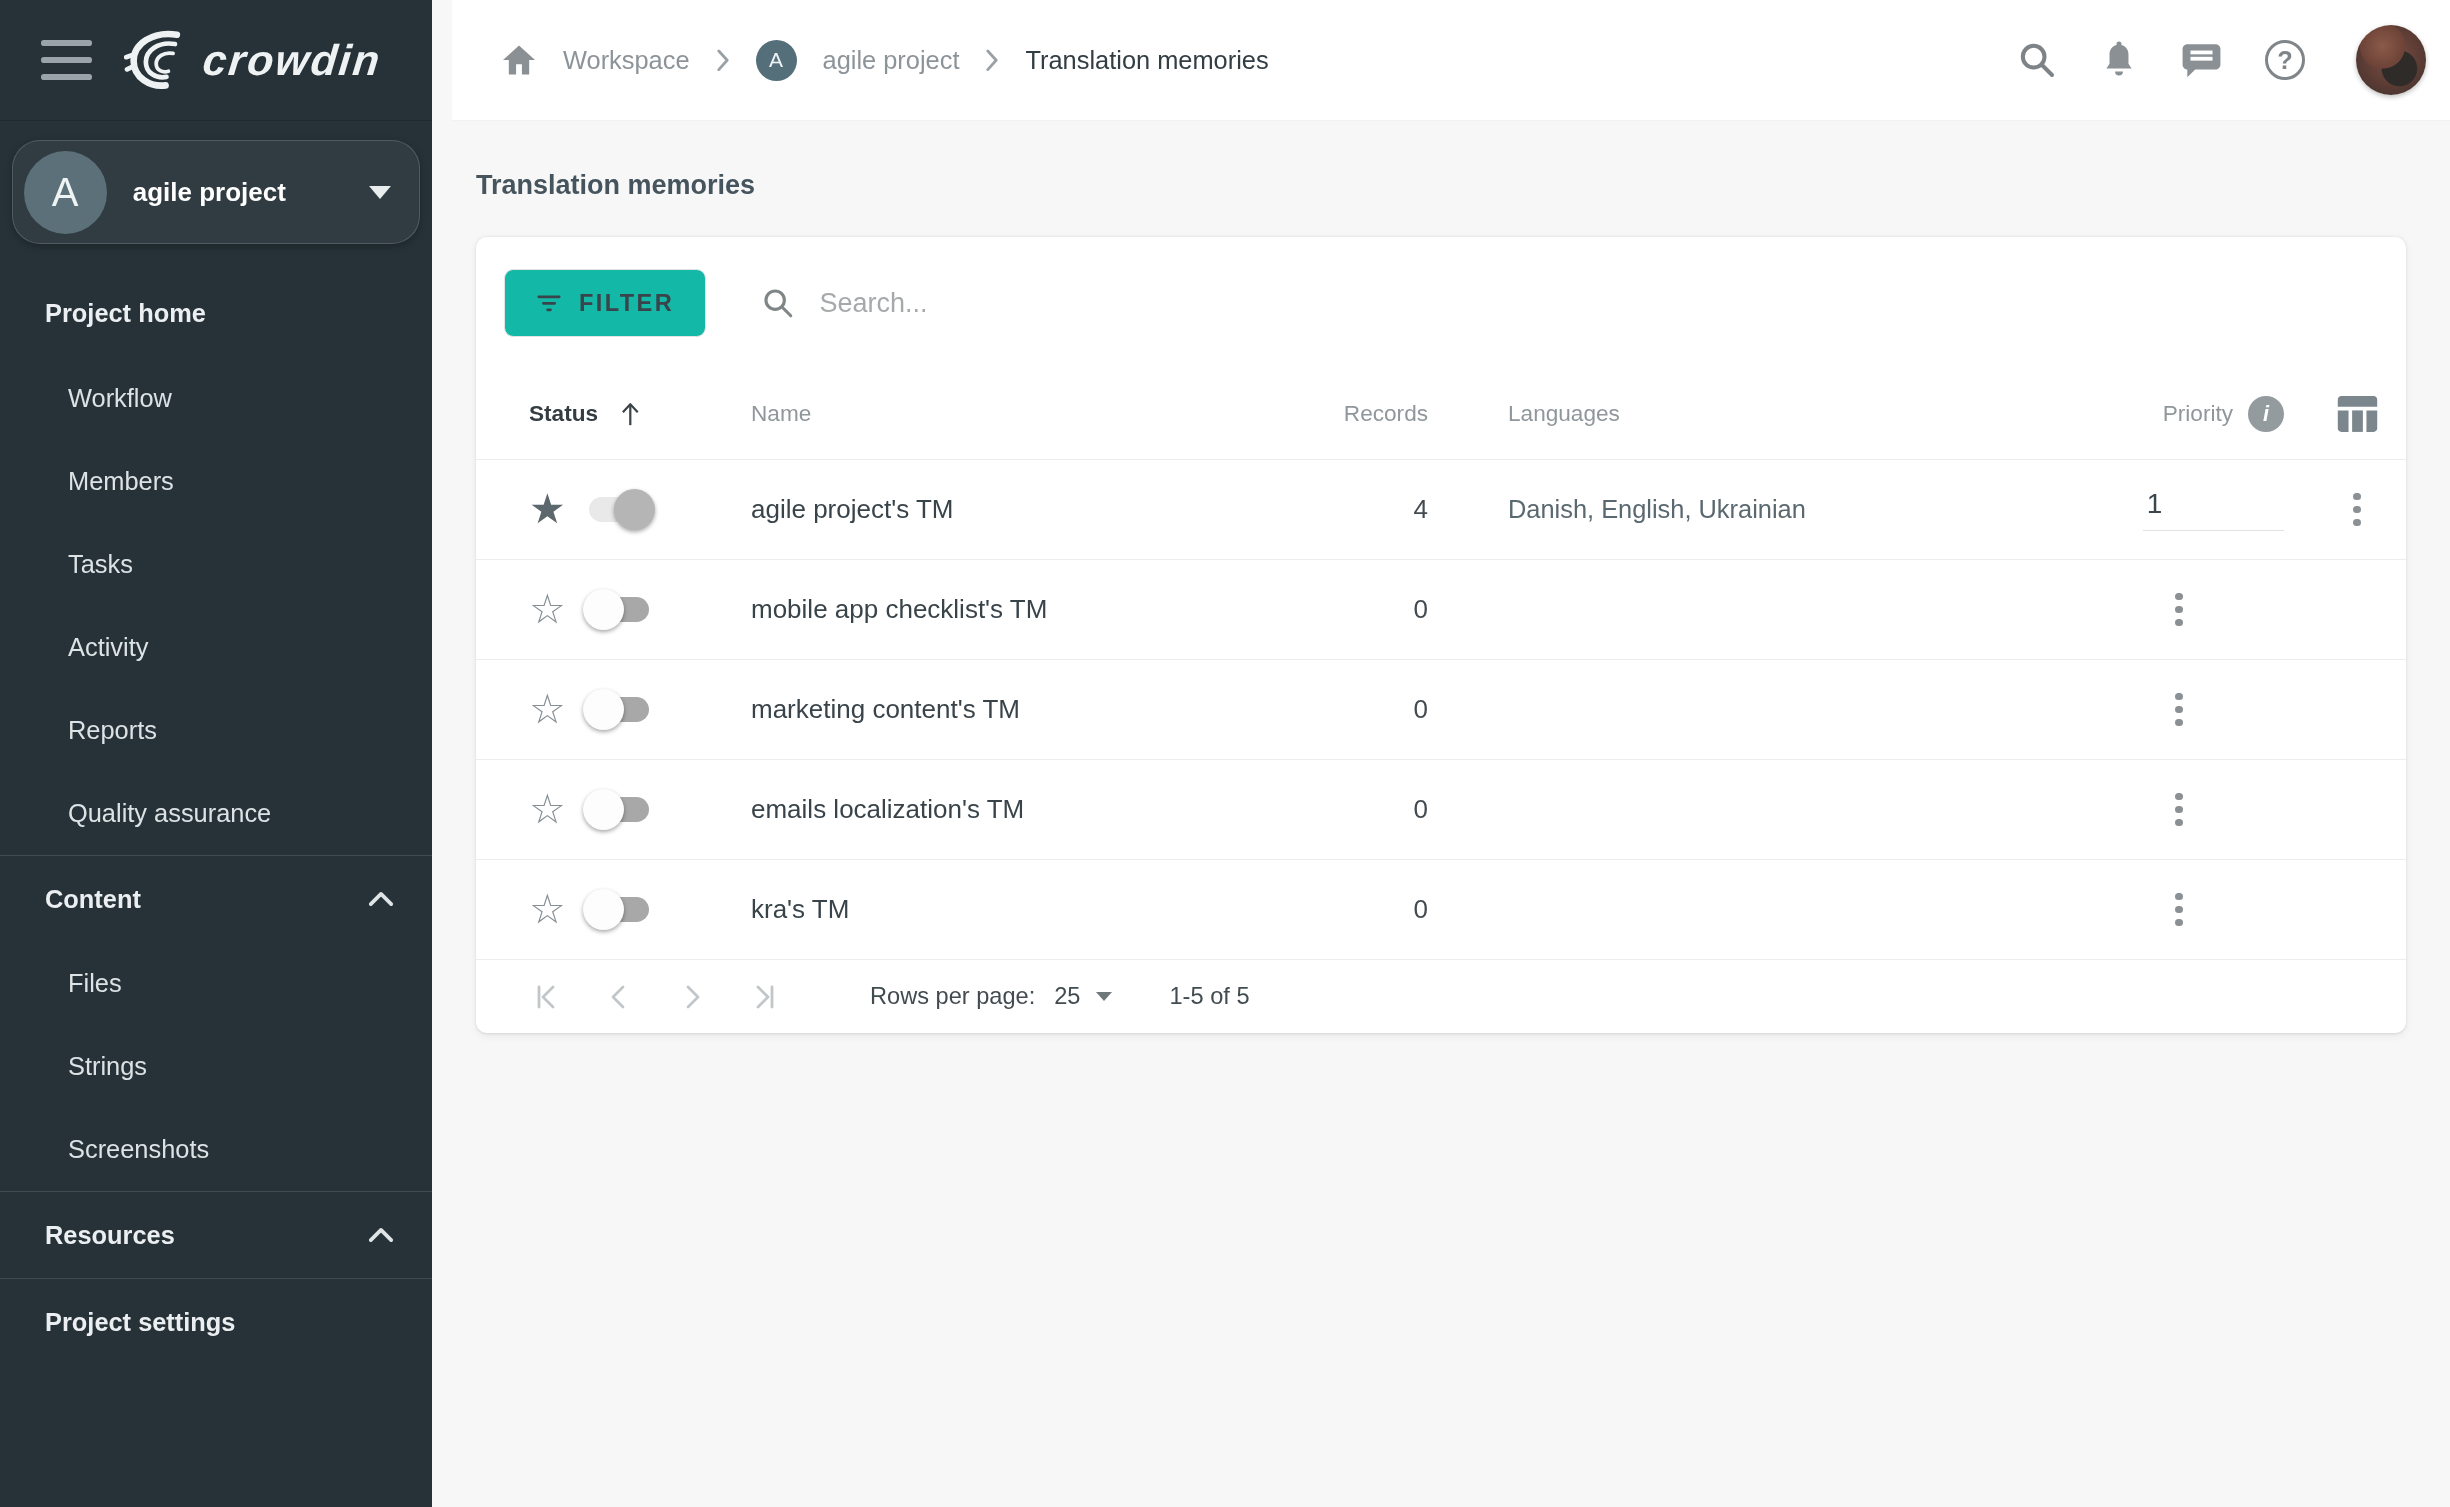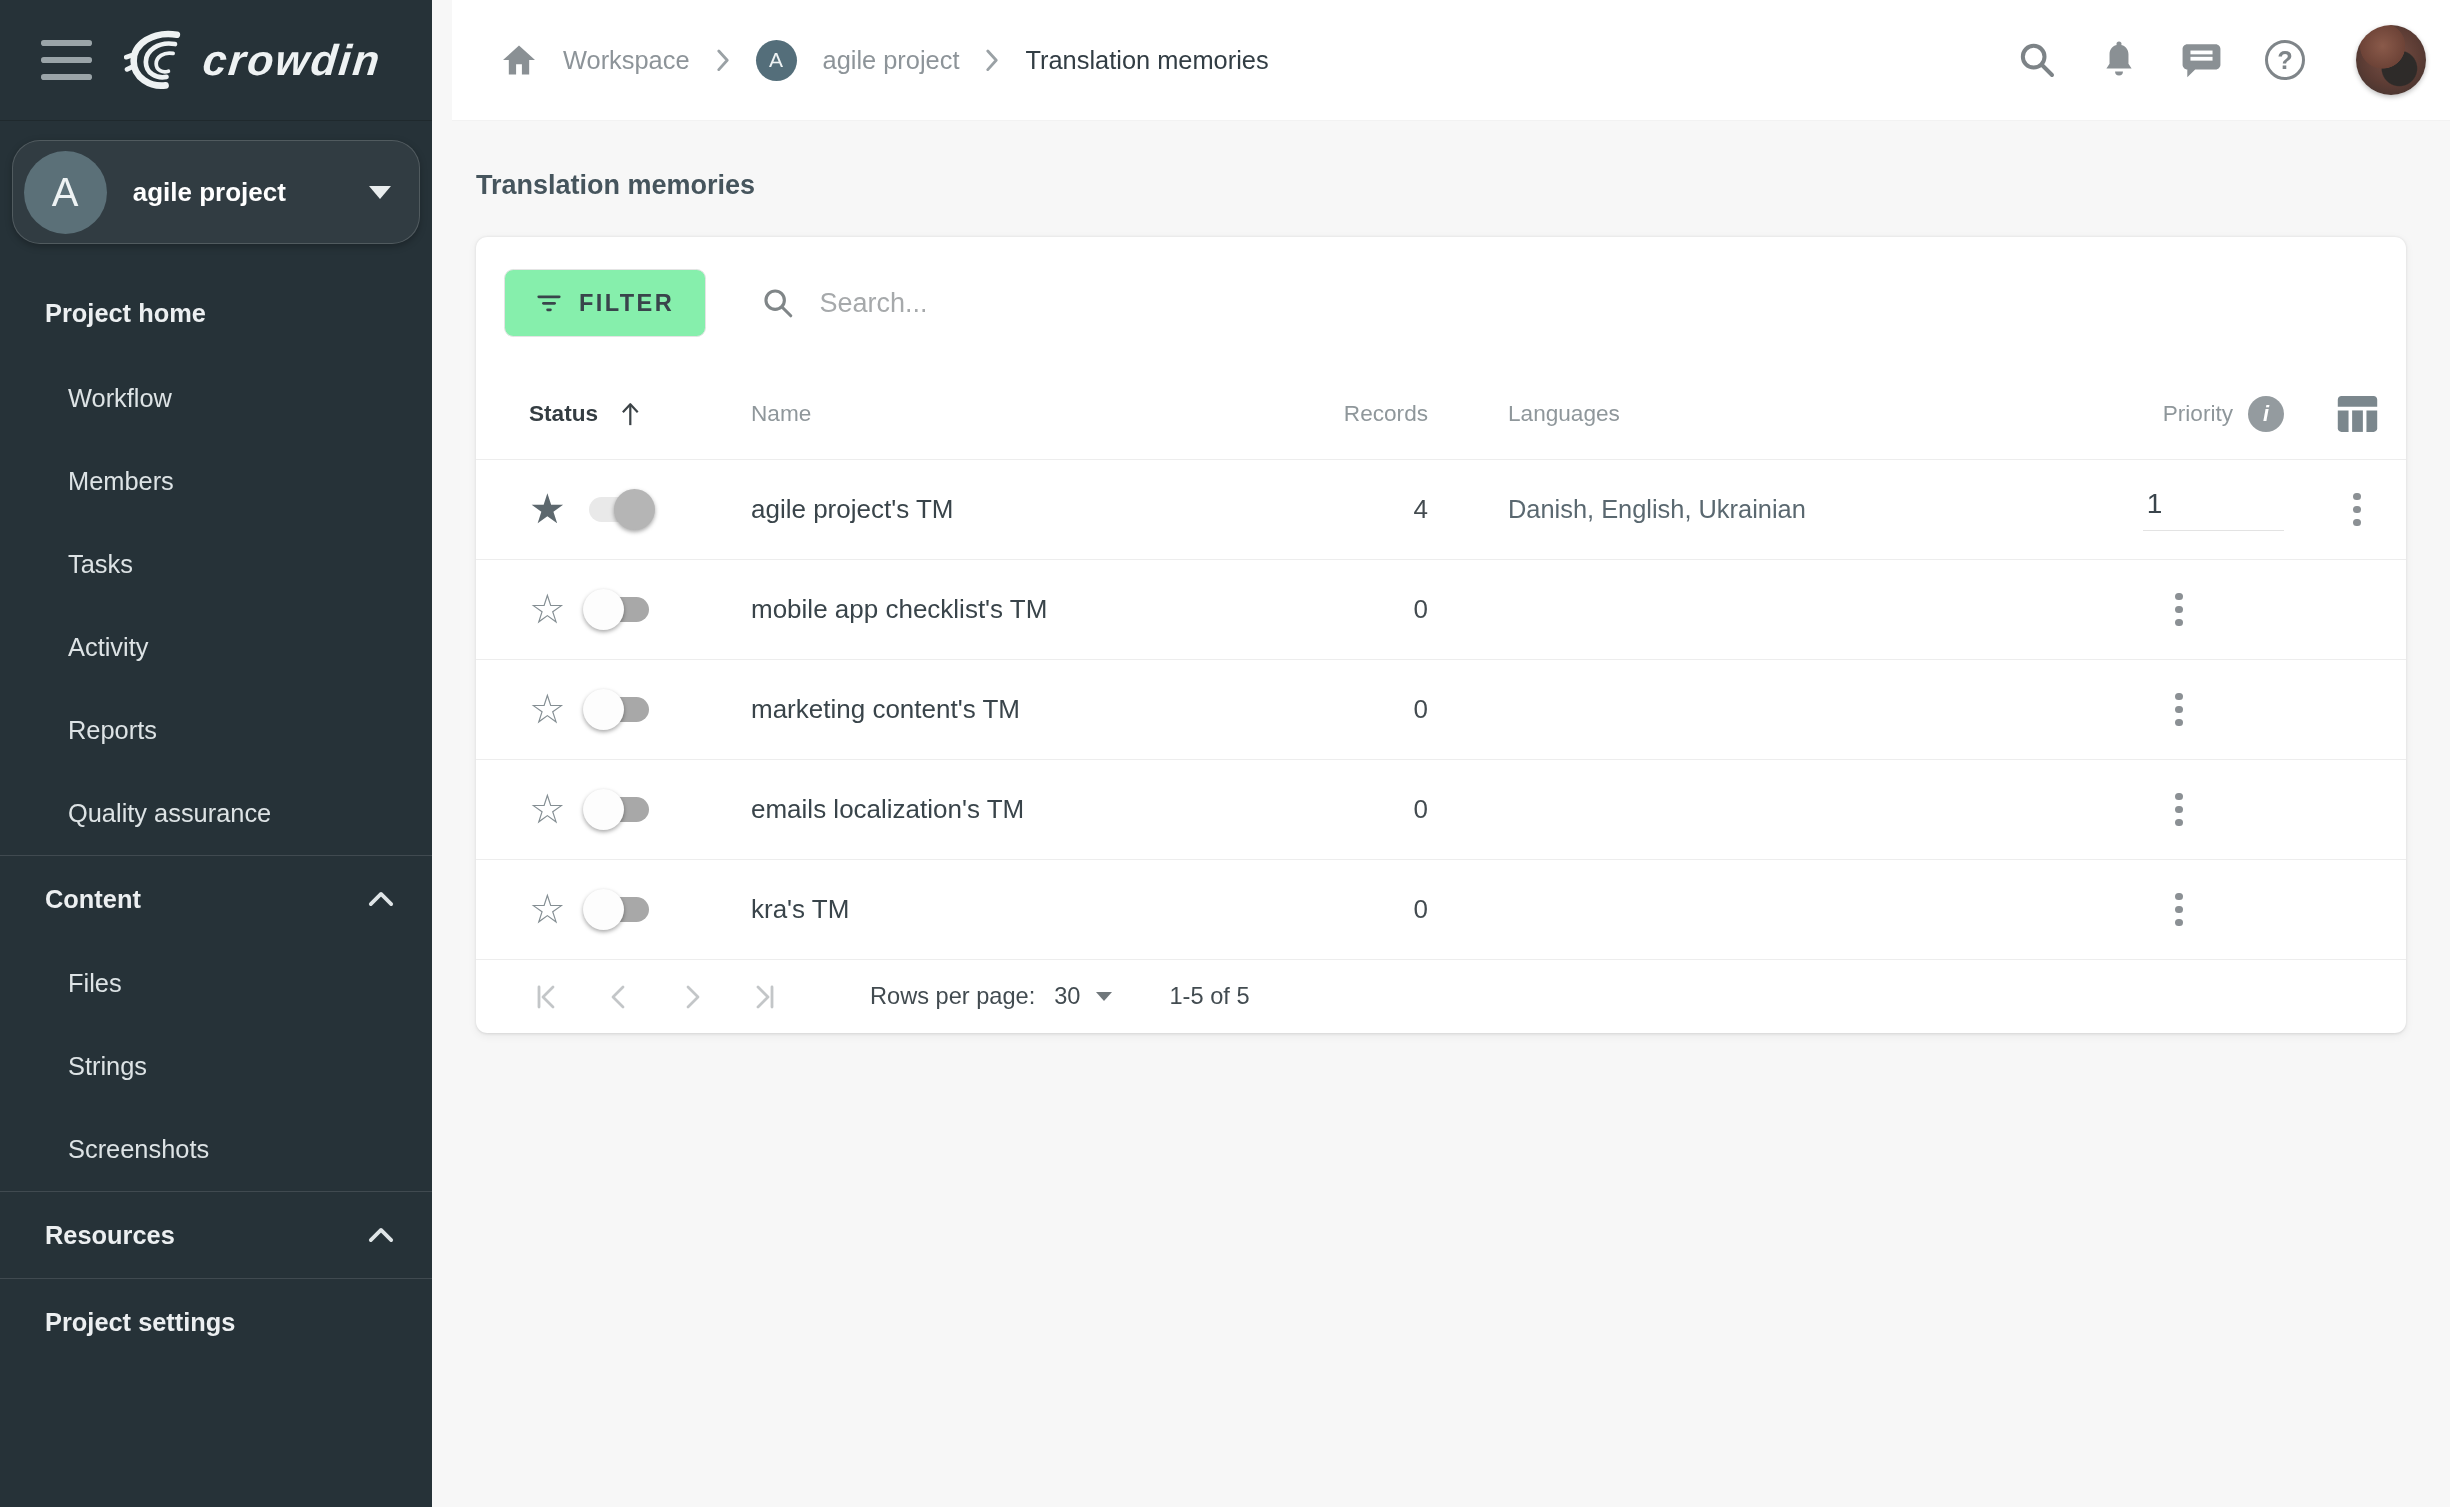--- a/index.html
+++ b/index.html
@@ -96,21 +96,21 @@
   
   .main { position:absolute; left:432px; right:0; top:121px; bottom:0; background:#f7f7f7; }
   .page-title { margin:49px 0 0 44px; font-size:27px; color:#46555d; }
   .card {
     margin:36px 44px 0 44px; background:#ffffff; border-radius:11.3px;
     box-shadow:0 0.9px 2.8px rgba(0,0,0,0.10), 0 2.8px 9.4px rgba(0,0,0,0.06);
     overflow:hidden;
   }
   .toolbar { height:132px; display:flex; align-items:center; padding:0 28px; }
   .filter-btn {
-    width:202px; height:68px; background:#86efac;
+    width:202px; height:68px; background:#14b8a6;
     border:1.9px solid #e4e4e4; border-radius:9.4px;
     display:flex; align-items:center; justify-content:center; gap:17px;
     font-size:23.6px; font-weight:600; letter-spacing:2.4px; color:#39444b;
     cursor:pointer;
   }
   .search-box { display:flex; align-items:center; gap:24.5px; margin-left:55px; flex:1; }
   .search-box input {
     border:none; outline:none; background:transparent;
     font-size:27px; color:#444; width:848px;
     font-family:"Liberation Sans", sans-serif;
@@ -468,21 +468,21 @@
       </div>
       <div class="pg-btn">
         <svg width="32" height="32" viewBox="0 0 32 32">
           <polyline points="9,6 19,16 9,26" fill="none" stroke="#c3c6c8" stroke-width="2.8" stroke-linecap="round" stroke-linejoin="round"></polyline>
           <line x1="23" y1="6" x2="23" y2="26" stroke="#c3c6c8" stroke-width="2.8" stroke-linecap="round"></line>
         </svg>
       </div>
       <div class="rpp">
         <span>Rows per page:</span>
         <div class="rpp-select">
-          <span>30</span>
+          <span>25</span>
           <span class="caret-small"></span>
         </div>
       </div>
       <span class="range">1-5 of 5</span>
     </div>
 
   </section>
 </main>
 
 

